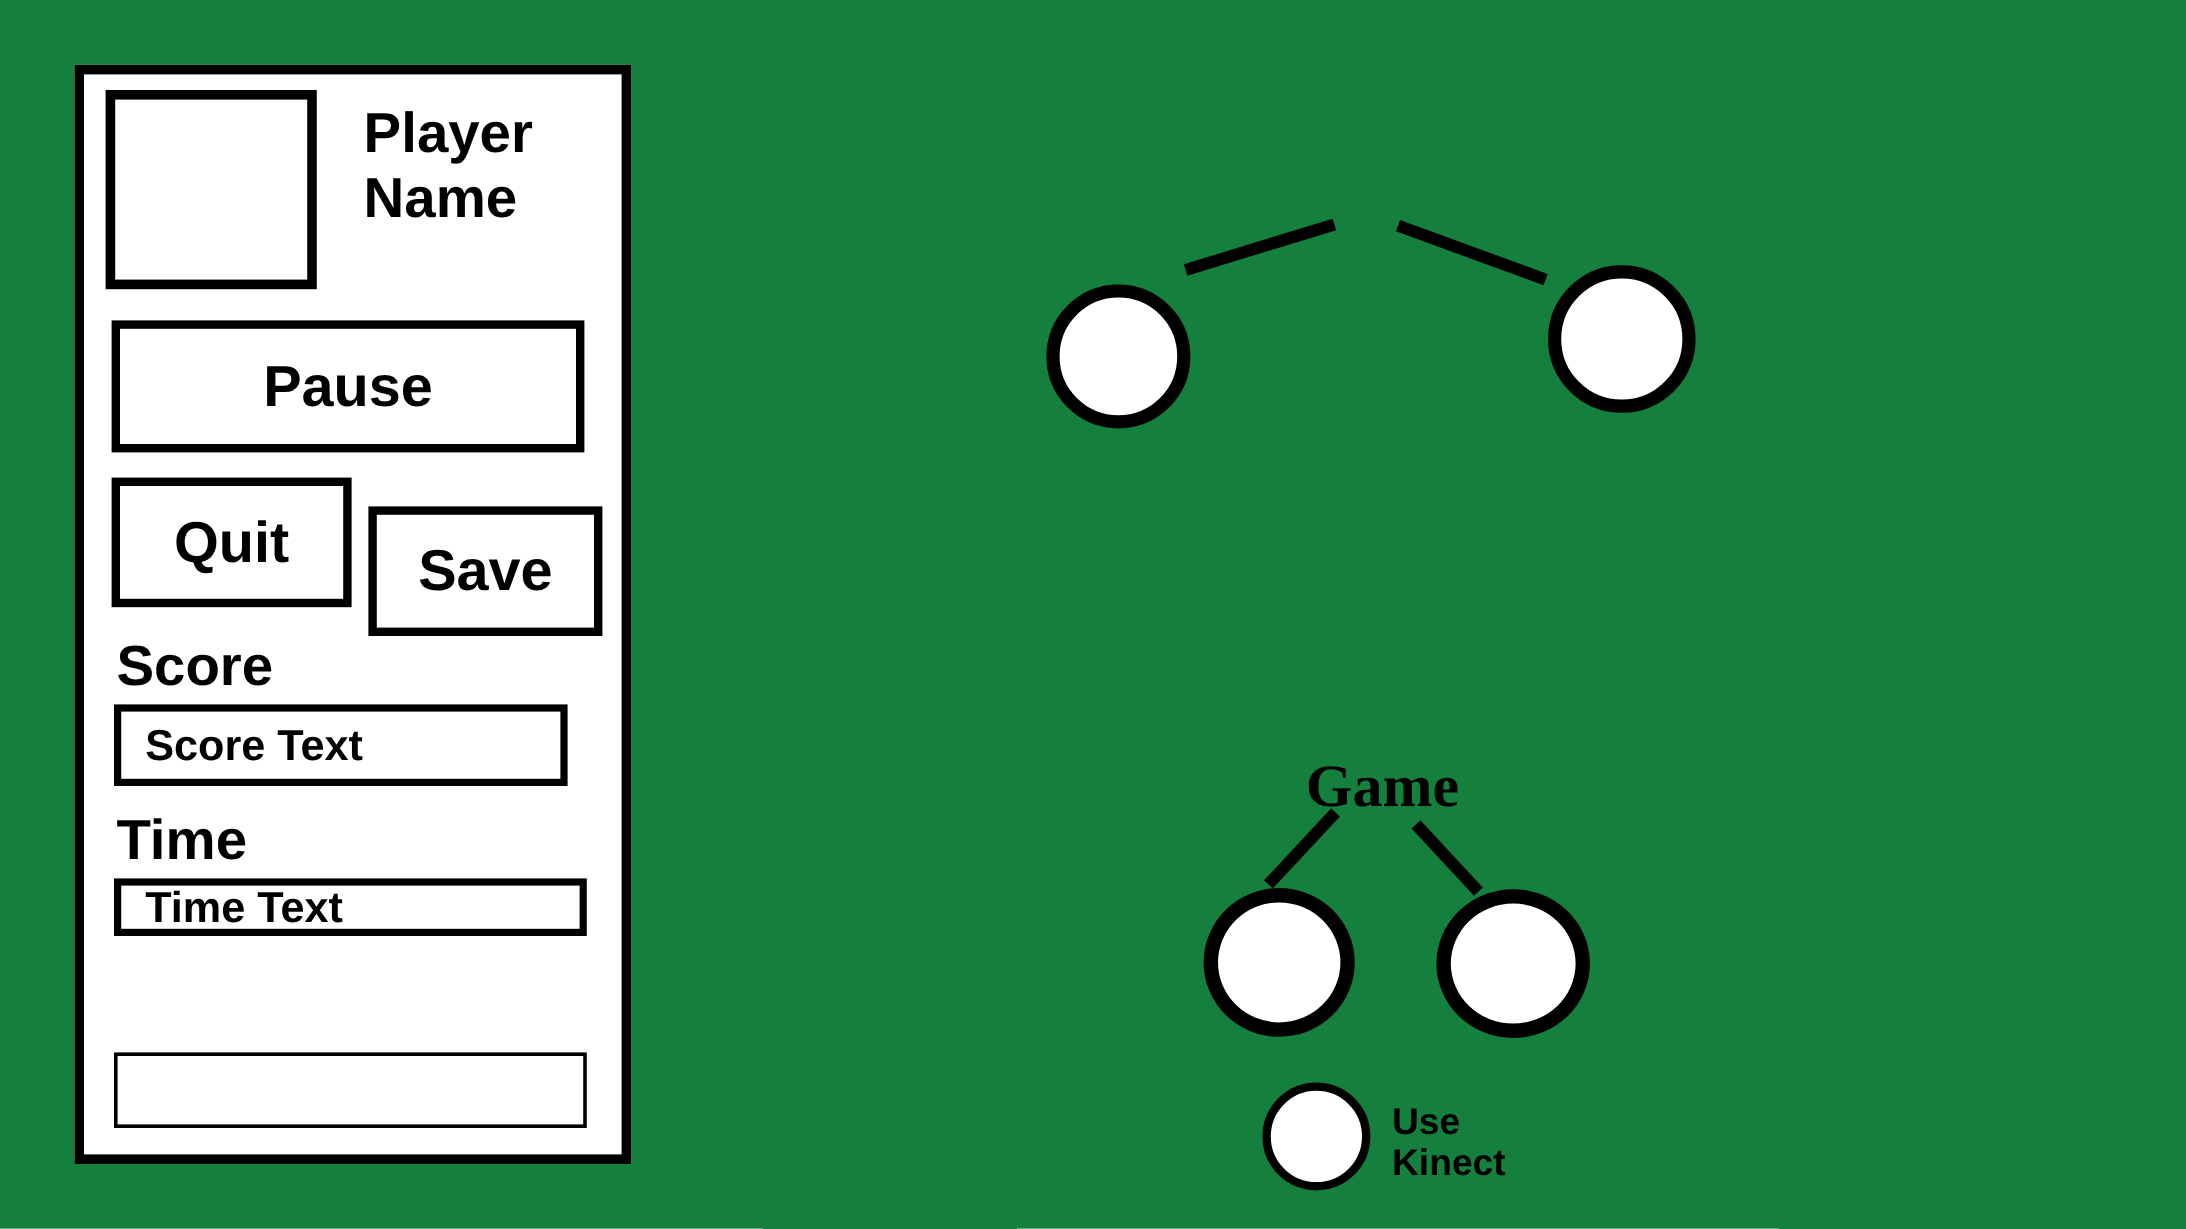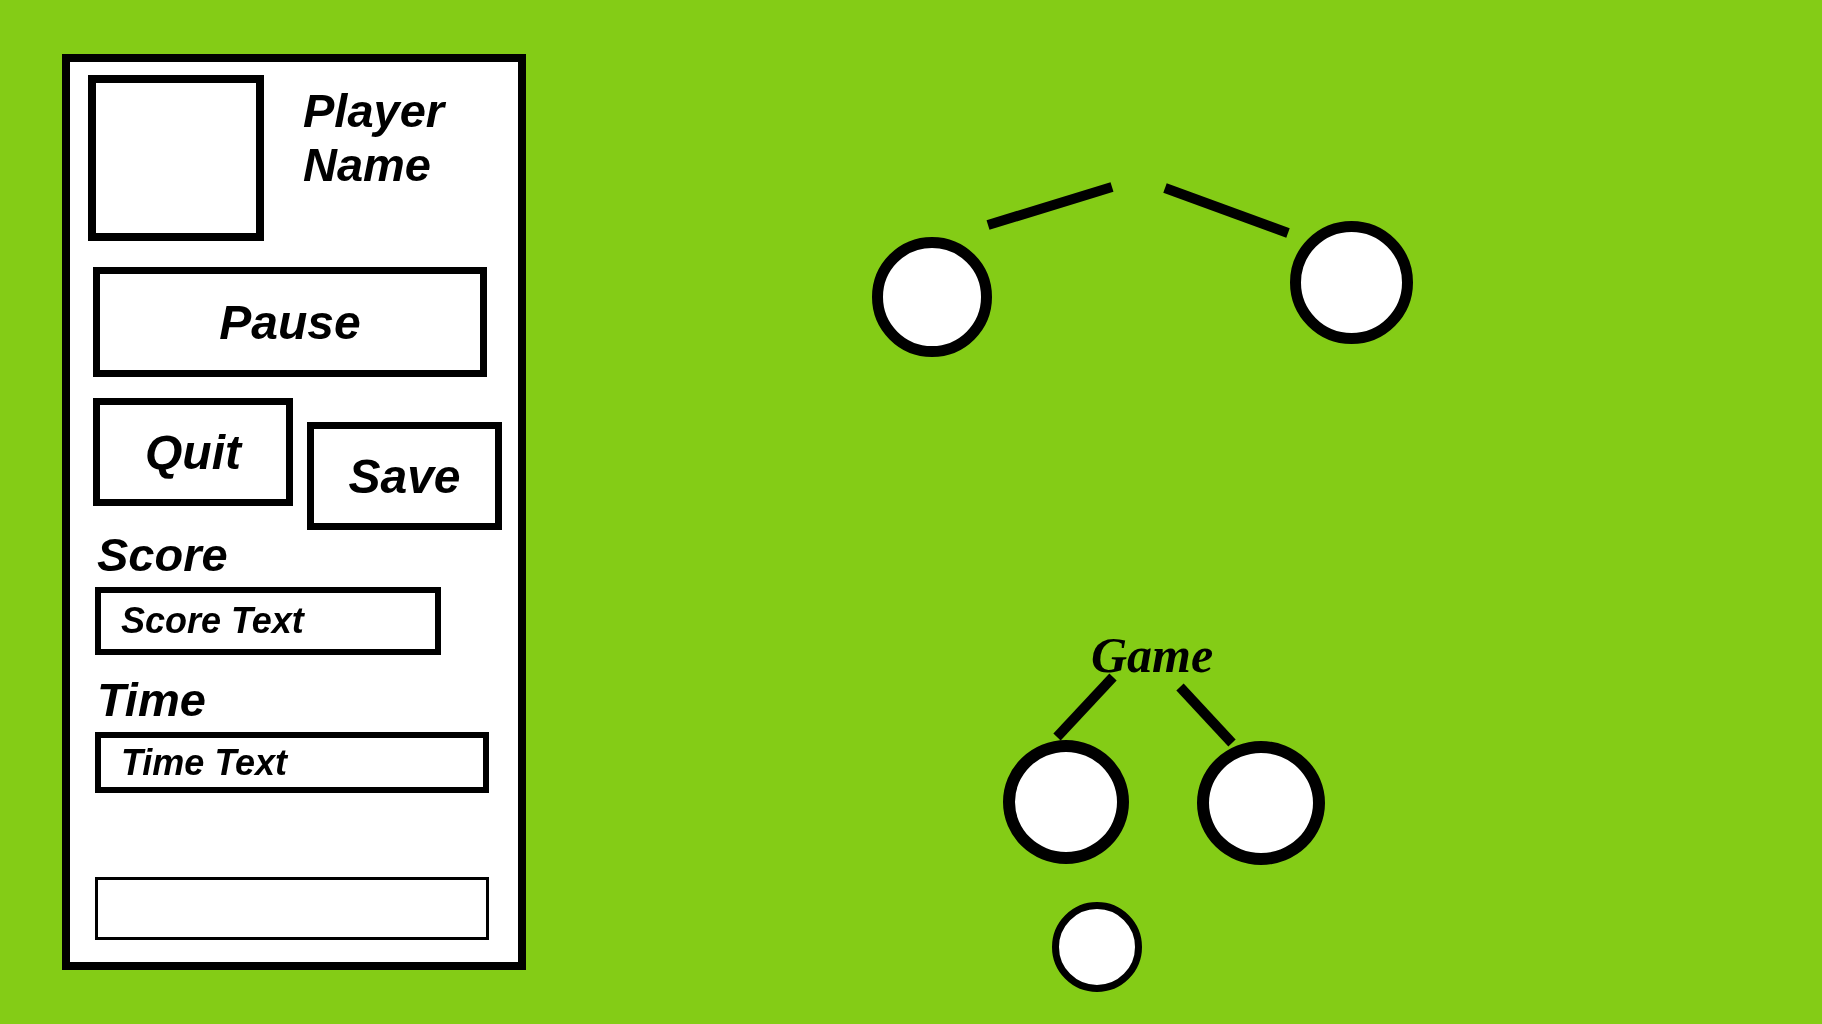--- a/index.html
+++ b/index.html
@@ -1,18 +1,18 @@
 <!DOCTYPE html>
 <html><head>
 <meta charset="utf-8">
 <style>
   html,body{margin:0;padding:0;background:#ffffff;}
   #canvas{
-    position:relative;width:1822px;height:1024px;background:#84cc16;overflow:hidden;
-    font-family:"Liberation Sans","DejaVu Sans",sans-serif;color:#000;font-style:italic;
+    position:relative;width:1822px;height:1024px;background:#15803d;overflow:hidden;
+    font-family:"Liberation Sans","DejaVu Sans",sans-serif;color:#000;
   }
   .abs{position:absolute;box-sizing:border-box;}
   .box{border-style:solid;border-color:#000;background:#fff;}
   .blabel{font-weight:bold;color:#000;}
 
   
   #hud-panel{left:62px;top:54px;width:464px;height:916px;border-width:8px;}
   #avatar-box{left:88px;top:75px;width:176px;height:166px;border-width:8px;}
   #player-name{left:303px;top:84px;width:165px;font-size:47px;font-weight:bold;line-height:54px;}
 
@@ -22,22 +22,22 @@
   #quit-btn{left:93px;top:398px;width:200px;height:108px;border-width:7px;}
   #save-btn{left:307px;top:398px;width:195px;height:108px;border-width:7px;margin-top:24px;}
 
   .field-label{font-size:47px;font-weight:bold;line-height:1;}
   #score-label{left:97px;top:531px;}
   #time-label{left:97px;top:676px;}
   #progress-label{left:97px;top:820px;}
 
   .field-box{display:flex;align-items:center;border-width:6px;
              font-size:36px;font-weight:bold;padding-left:20px;}
-  #score-box{left:95px;top:587px;width:346px;height:68px;}
-  #time-box{left:95px;top:732px;width:394px;height:61px;align-items:center;}
+  #score-box{left:95px;top:587px;width:378px;height:68px;}
+  #time-box{left:95px;top:732px;width:394px;height:48px;align-items:center;}
   #progress-box{left:95px;top:877px;width:394px;height:63px;}
 
   
   .serif-label{font-family:"Liberation Serif","DejaVu Serif",serif;
                font-weight:bold;font-size:50px;line-height:1;text-align:center;}
   #hands-label{left:1044px;top:132px;width:200px;}
   #game-bg-label{left:915px;top:467px;width:500px;}
   #feet-label{left:1052px;top:630px;width:200px;}
 
   .circle{border-style:solid;border-color:#000;border-radius:50%;background:#fff;}
@@ -80,20 +80,21 @@
 
 
   <div id="hand-left-circle" class="abs circle"></div>
   <div id="hand-right-circle" class="abs circle"></div>
 
   <div id="feet-label" class="abs serif-label">Game</div>
   <div id="foot-left-circle" class="abs circle"></div>
   <div id="foot-right-circle" class="abs circle"></div>
 
   <div id="kinect-circle" class="abs circle"></div>
+  <div id="use-kinect-label" class="abs blabel">Use Kinect</div>
 
   <svg id="leader-lines" class="abs" viewBox="0 0 1822 1024" xmlns="http://www.w3.org/2000/svg">
     <line x1="988" y1="225" x2="1112" y2="187" stroke="#000" stroke-width="10"></line>
     <line x1="1165" y1="188" x2="1288" y2="233" stroke="#000" stroke-width="10"></line>
     <line x1="1113" y1="677" x2="1057" y2="737" stroke="#000" stroke-width="10"></line>
     <line x1="1180" y1="687" x2="1232" y2="743" stroke="#000" stroke-width="10"></line>
   </svg>
 
 </div>
 

